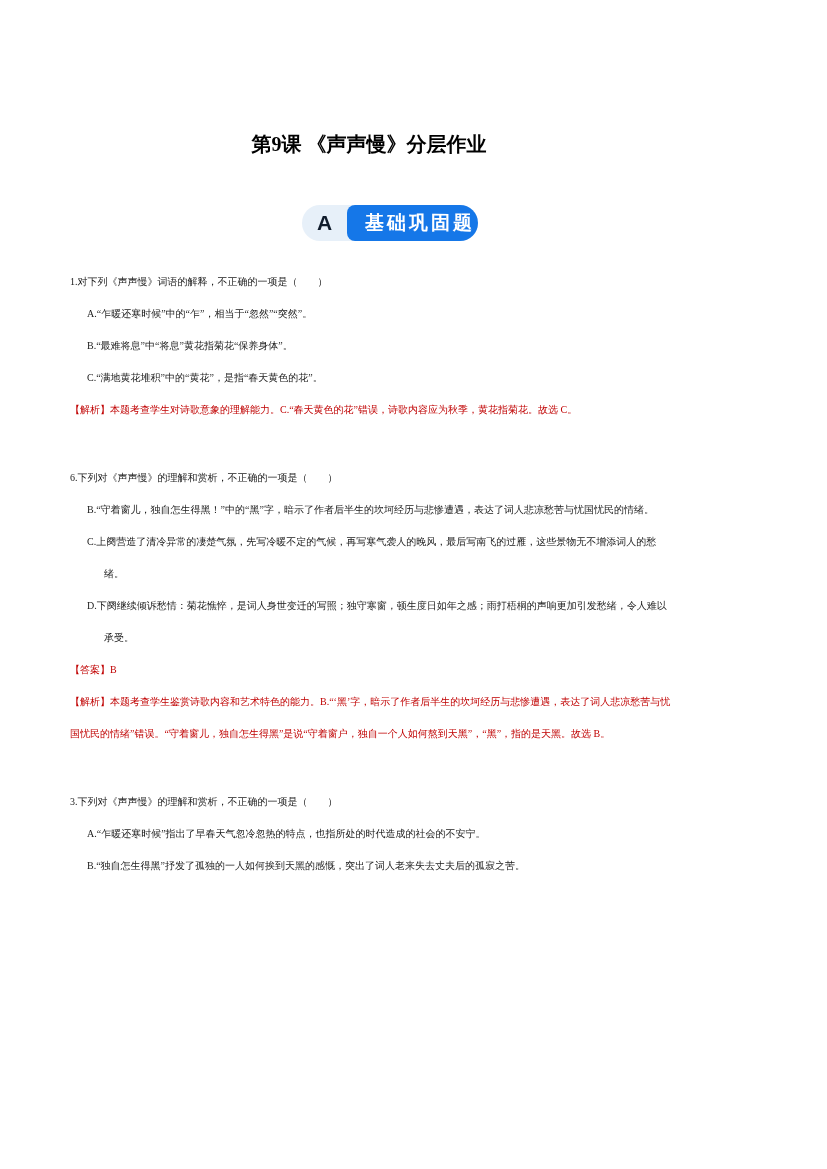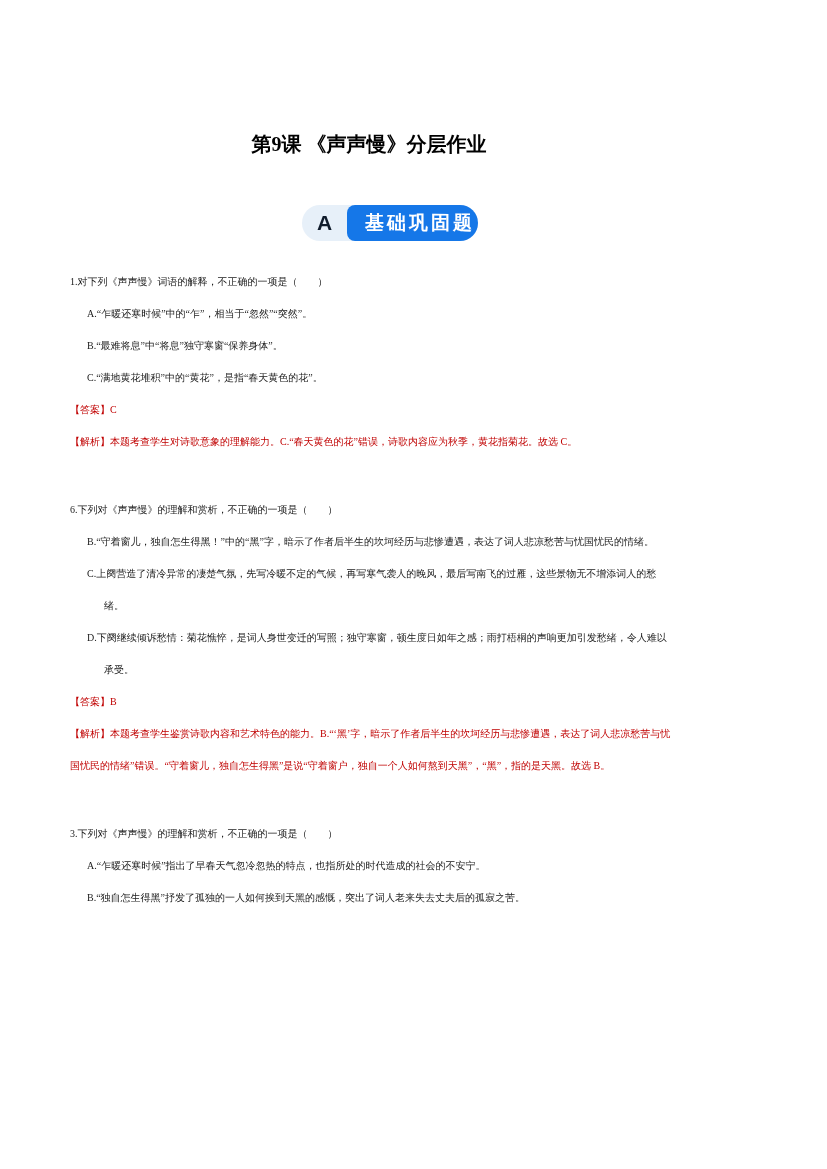--- a/index.html
+++ b/index.html
@@ -97,23 +97,22 @@
       <span class="letter">A</span>
       <span class="label">基础巩固题</span>
     </div>
   </div>
 
   <div class="content">
 
     <div>
       <p>1.对下列《声声慢》词语的解释，不正确的一项是（　　）</p>
       <p class="option">A.“乍暖还寒时候”中的“乍”，相当于“忽然”“突然”。</p>
-      <p class="option">B.“最难将息”中“将息”独守寒窗“保养身体”。</p>
+      <p class="option">B.“最难将息”中“将息”黄花指菊花“保养身体”。</p>
       <p class="option">C.“满地黄花堆积”中的“黄花”，是指“春天黄色的花”。</p>
-      <p class="red"><span>【答案】</span><span>C</span></p>
       <p class="red"><span>【解析】</span><span>本题考查学生对诗歌意象的理解能力。C.“春天黄色的花”错误，诗歌内容应为秋季，黄花指菊花。故选 C。</span></p>
     </div>
 
     <div class="spacer"></div>
 
     <div>
       <p>6.下列对《声声慢》的理解和赏析，不正确的一项是（　　）</p>
       <p class="option">B.“守着窗儿，独自怎生得黑！”中的“黑”字，暗示了作者后半生的坎坷经历与悲惨遭遇，表达了词人悲凉愁苦与忧国忧民的情绪。</p>
       <p class="option">C.上阕营造了清冷异常的凄楚气氛，先写冷暖不定的气候，再写寒气袭人的晚风，最后写南飞的过雁，这些景物无不增添词人的愁绪。</p>
       <p class="option">D.下阕继续倾诉愁情：菊花憔悴，是词人身世变迁的写照；独守寒窗，顿生度日如年之感；雨打梧桐的声响更加引发愁绪，令人难以承受。</p>

